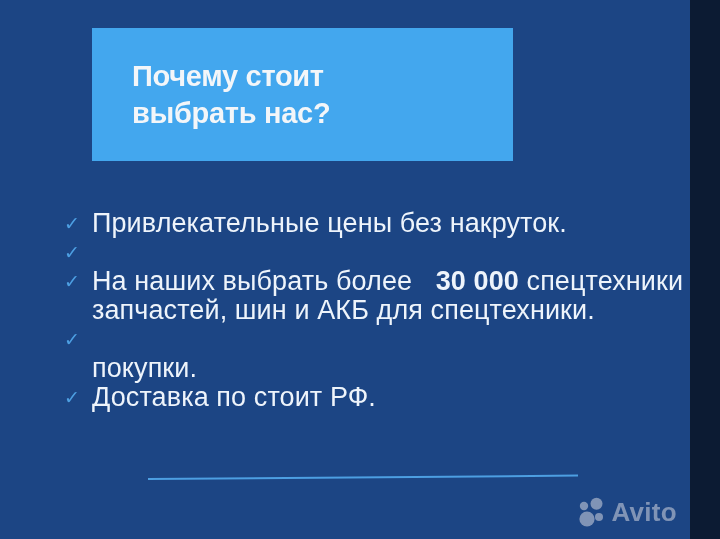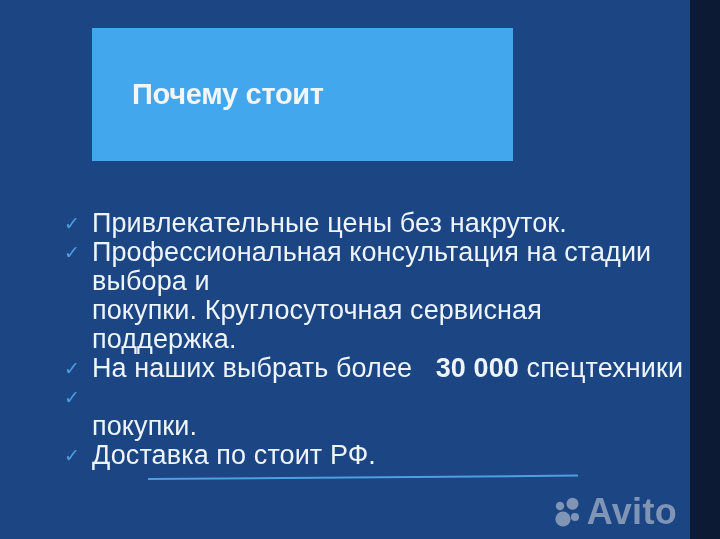--- a/index.html
+++ b/index.html
@@ -78,49 +78,49 @@
     align-items: center;
     gap: 4px;
     color: var(--brand-muted, #8094b6);
   }
   .brand-mark {
     width: 30px;
     height: 30px;
     display: block;
   }
   .brand-word {
-    font-size: 36px;
+    font-size: 26px;
     font-weight: bold;
     letter-spacing: 0.3px;
     line-height: 30px;
   }
 </style>
 </head>
 <body>
 
 <div class="slide" style="--background: #1c4584; --header-box: #43a7ee; --accent: #4d9fe2; --text: #eef4fb; --title-text: #f3f6f9; --brand-muted: #8094b6;">
 
   <div class="header-box">
     <div class="title">
       <span>Почему стоит</span><br>
+      <span>выбрать нас?</span>
     </div>
   </div>
 
   <div class="benefits" id="benefits-list">
       <div class="list-item">
         <span class="check">✓</span>
         <div class="item-text"><span>Привлекательные цены без накруток.</span></div>
       </div>
       <div class="list-item">
         <span class="check">✓</span>
-        <div class="item-text"><span>Профессиональная консультация на стадии выбора и</span><br><span>покупки. Круглосуточная сервисная поддержка.</span></div>
       </div>
       <div class="list-item">
         <span class="check">✓</span>
-        <div class="item-text"><span>На наших выбрать более </span><span class="bold">30 000</span><span> спецтехники</span><br></div>
+        <div class="item-text"><span>На наших выбрать более </span><span class="bold">30 000</span><span> спецтехники</span><br><span>запчастей, шин и АКБ для спецтехники.</span></div>
       </div>
       <div class="list-item">
         <span class="check">✓</span>
         <div class="item-text"><br><span>покупки.</span></div>
       </div>
       <div class="list-item">
         <span class="check">✓</span>
         <div class="item-text"><span>Доставка по стоит РФ.</span></div>
       </div>
     </div>

